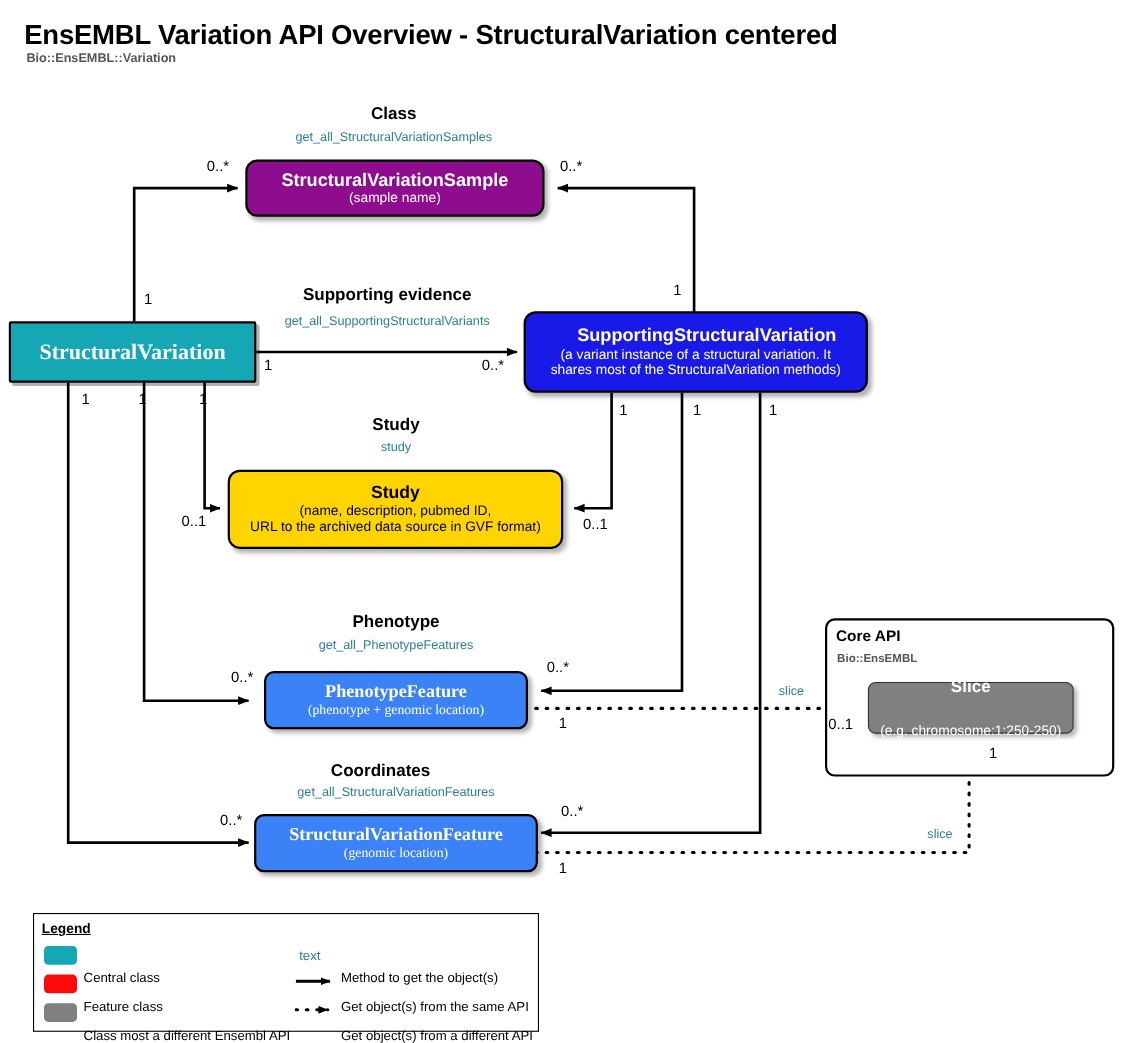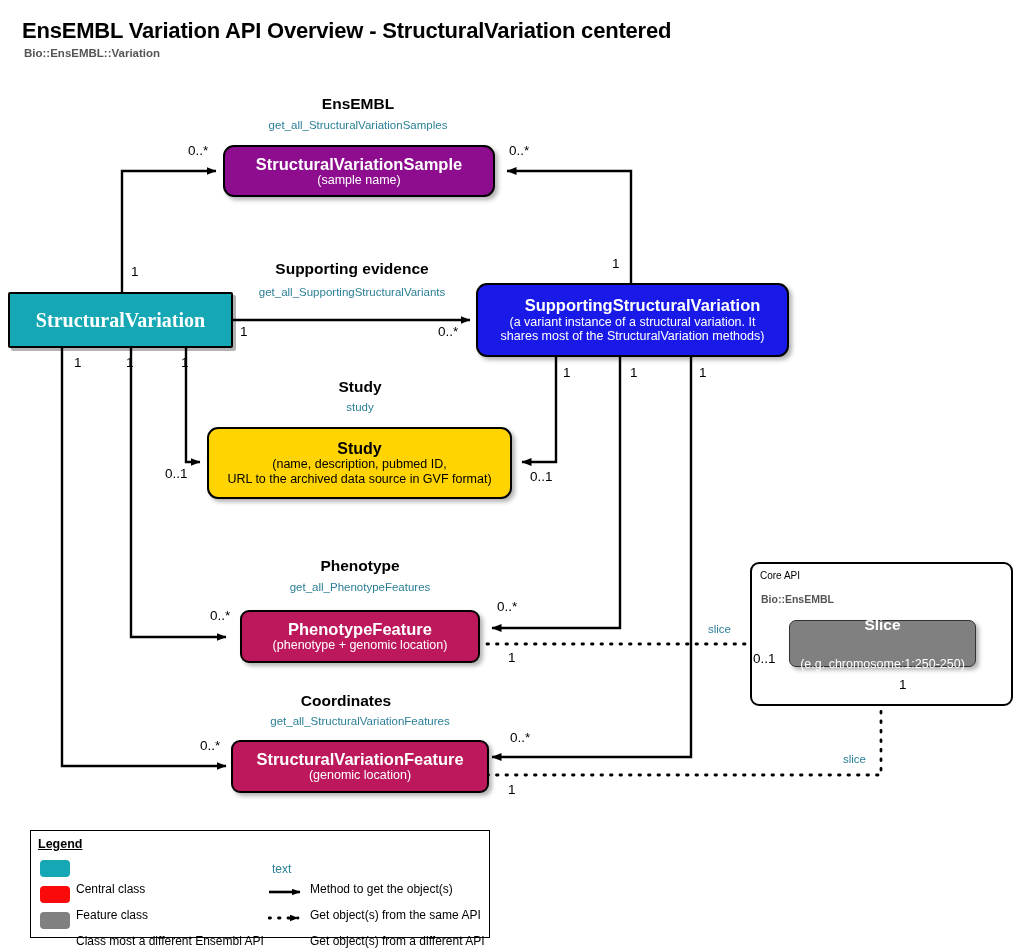--- a/index.html
+++ b/index.html
@@ -3,21 +3,21 @@
 <meta charset="utf-8">
 <title>EnsEMBL Variation API Overview</title>
 <style>
   html,body{margin:0;padding:0;background:#ffffff;}
   body{width:1023px;height:948px;position:relative;overflow:hidden;
        font-family:"Liberation Sans","DejaVu Sans",sans-serif;color:#000;}
 
   #canvas{position:absolute;left:0;top:0;width:1023px;height:948px;}
 
   
-  .title{position:absolute;left:22px;top:18px;font-size:22px;font-weight:bold;
+  .title{position:absolute;left:22px;top:18px;font-size:25px;font-weight:bold;
          letter-spacing:-0.2px;white-space:nowrap;}
   .subtitle{position:absolute;left:24px;top:47px;font-size:11.5px;font-weight:bold;
             color:#555;white-space:nowrap;}
 
   
   .sec-title{position:absolute;font-size:15.5px;font-weight:bold;text-align:center;
              white-space:nowrap;transform:translateX(-50%);}
   .sec-method{position:absolute;font-size:11.5px;color:#2b7f96;text-align:left;
               white-space:nowrap;transform:translateX(-50%);}
 
@@ -40,34 +40,34 @@
   .n-ssv{background:#1A1AE8;color:#fff;border-radius:11px;
          box-shadow:3px 3px 4px rgba(0,0,0,.30);}
   .n-ssv .nm{font-size:16.5px;margin-left:20px;}
   .n-ssv .dt{font-size:12.5px;}
 
   .n-study{background:#FFD400;color:#000;border-radius:11px;
            box-shadow:3px 3px 4px rgba(0,0,0,.30);}
   .n-study .nm{font-size:16px;}
   .n-study .dt{font-size:12.5px;}
 
-  .n-feature{background:#be185d;color:#fff;border-radius:9px;
-             box-shadow:3px 3px 4px rgba(0,0,0,.30);}
+  .n-feature{background:#3b82f6;color:#fff;border-radius:9px;
+             box-shadow:3px 3px 4px rgba(0,0,0,.30);font-family:Liberation Serif, serif;}
   .n-feature .nm{font-size:16.5px;}
   .n-feature .dt{font-size:12.5px;}
 
   .n-slice{background:#808080;color:#fff;border-radius:7px;border:1px solid #333;
            box-shadow:3px 3px 4px rgba(0,0,0,.30);}
   .n-slice .nm{font-size:15.5px;}
   .n-slice .dt{font-size:12.5px;margin-top:24px;}
 
   
   .panel{position:absolute;box-sizing:border-box;border:2.5px solid #000;
          border-radius:9px;background:#fff;}
-  .panel-title{position:absolute;font-size:10px;font-weight:normal;white-space:nowrap;text-align:right;}
+  .panel-title{position:absolute;font-size:14px;font-weight:bold;white-space:nowrap;text-align:right;}
   .panel-sub{position:absolute;font-size:10.5px;font-weight:bold;color:#555;white-space:nowrap;}
 
   
   .card{position:absolute;font-size:13.5px;color:#000;white-space:nowrap;}
   .slice-lbl{position:absolute;font-size:11.5px;color:#2b7f96;white-space:nowrap;}
 
   
   .legend-box{position:absolute;left:30px;top:830px;width:460px;height:108px;
               border:1.5px solid #000;background:#fff;box-sizing:border-box;}
   .legend-title{position:absolute;left:38px;top:837px;font-size:12.5px;font-weight:bold;
@@ -112,21 +112,21 @@
       <path d="M691,357 L691,757 L492,757" marker-end="url(#ah)"></path>
     </g>
     <g fill="none" stroke="#000" stroke-width="2.8" stroke-linecap="round" stroke-dasharray="1.5,8">
 
       <path d="M487,644 L782,644" marker-end="url(#ah)"></path>
 
       <path d="M487,775 L881,775 L881,680" marker-end="url(#ah)"></path>
     </g>
   </svg>
 
-  <div class="sec-title" style="left:358px;top:95px;">EnsEMBL</div>
+  <div class="sec-title" style="left:358px;top:95px;">Class</div>
   <div class="sec-method" style="left:358px;top:119px;">get_all_StructuralVariationSamples</div>
 
   <div class="sec-title" style="left:352px;top:260px;">Supporting evidence</div>
   <div class="sec-method" style="left:352px;top:286px;">get_all_SupportingStructuralVariants</div>
 
   <div class="sec-title" style="left:360px;top:378px;">Study</div>
   <div class="sec-method" style="left:360px;top:401px;">study</div>
 
   <div class="sec-title" style="left:360px;top:557px;">Phenotype</div>
   <div class="sec-method" style="left:360px;top:581px;">get_all_PhenotypeFeatures</div>

